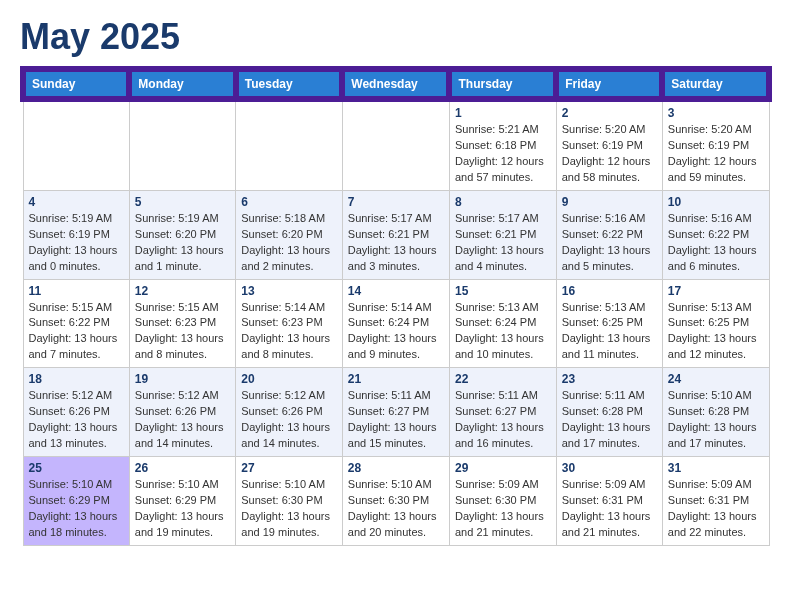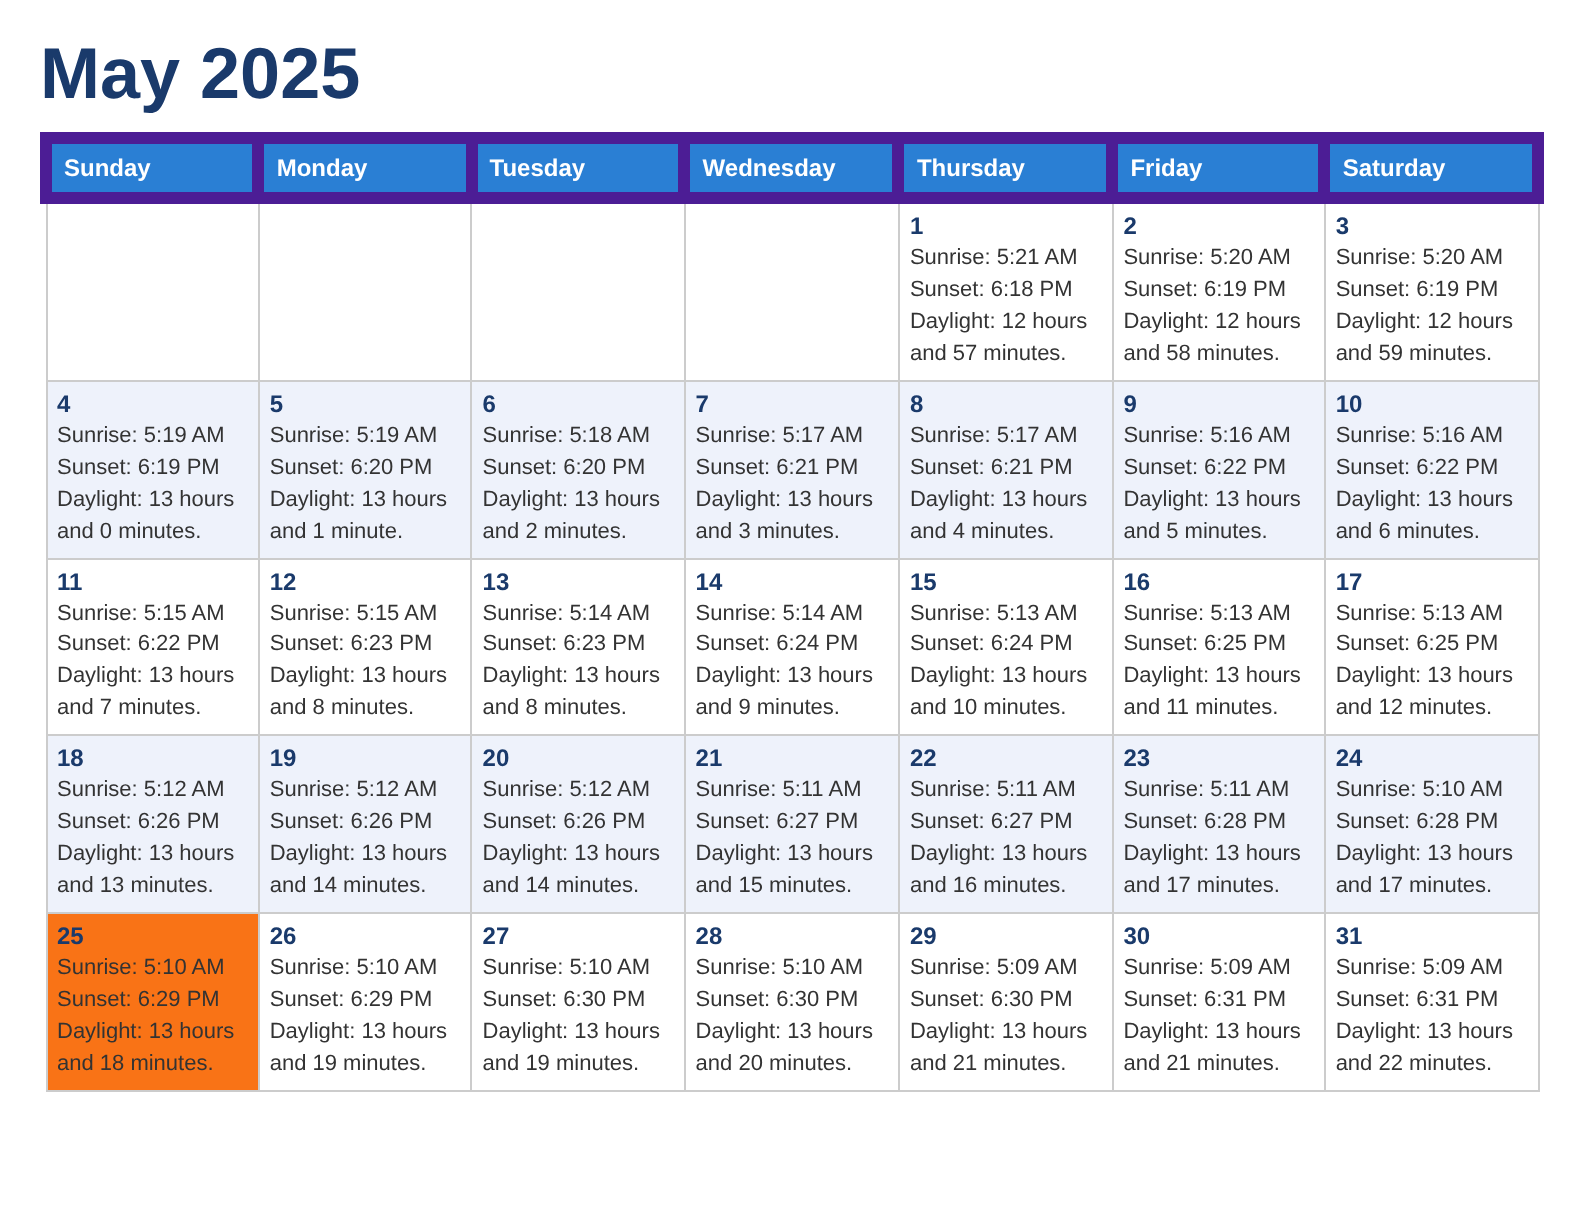--- a/index.html
+++ b/index.html
@@ -210,21 +210,21 @@
         <td style="background: rgb(238, 242, 251);">
           <div class="day-num">23</div>
           <div class="day-info">Sunrise: 5:11 AM<br>Sunset: 6:28 PM<br>Daylight: 13 hours<br>and 17 minutes.</div>
         </td>
         <td style="background: rgb(238, 242, 251);">
           <div class="day-num">24</div>
           <div class="day-info">Sunrise: 5:10 AM<br>Sunset: 6:28 PM<br>Daylight: 13 hours<br>and 17 minutes.</div>
         </td>
       </tr>
       <tr>
-        <td style="background: #f97316;">
+        <td style="background: #c4b5fd;">
           <div class="day-num">25</div>
           <div class="day-info">Sunrise: 5:10 AM<br>Sunset: 6:29 PM<br>Daylight: 13 hours<br>and 18 minutes.</div>
         </td>
         <td style="background: rgb(255, 255, 255);">
           <div class="day-num">26</div>
           <div class="day-info">Sunrise: 5:10 AM<br>Sunset: 6:29 PM<br>Daylight: 13 hours<br>and 19 minutes.</div>
         </td>
         <td style="background: rgb(255, 255, 255);">
           <div class="day-num">27</div>
           <div class="day-info">Sunrise: 5:10 AM<br>Sunset: 6:30 PM<br>Daylight: 13 hours<br>and 19 minutes.</div>

